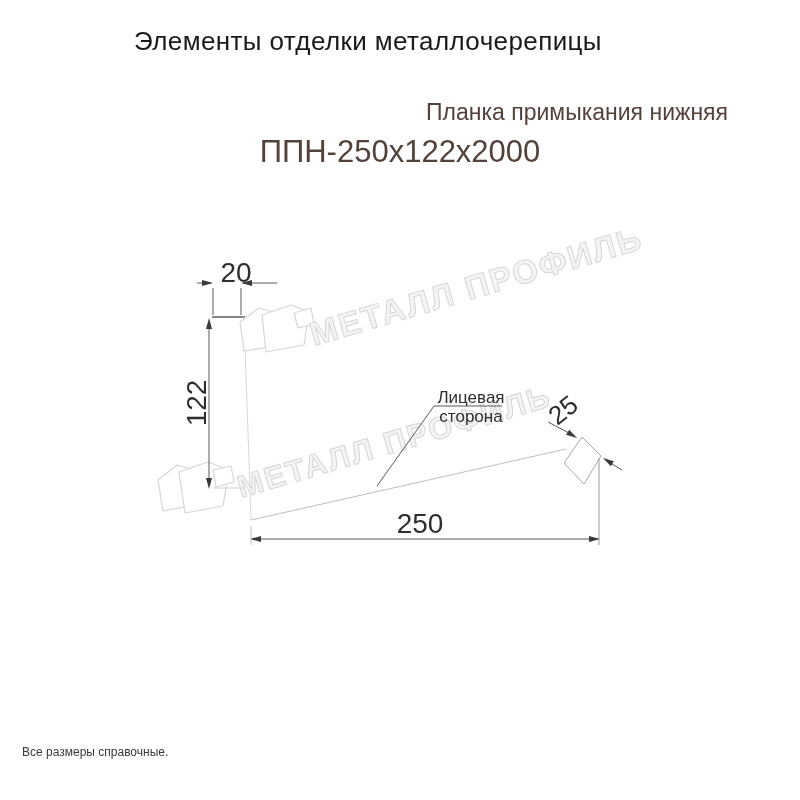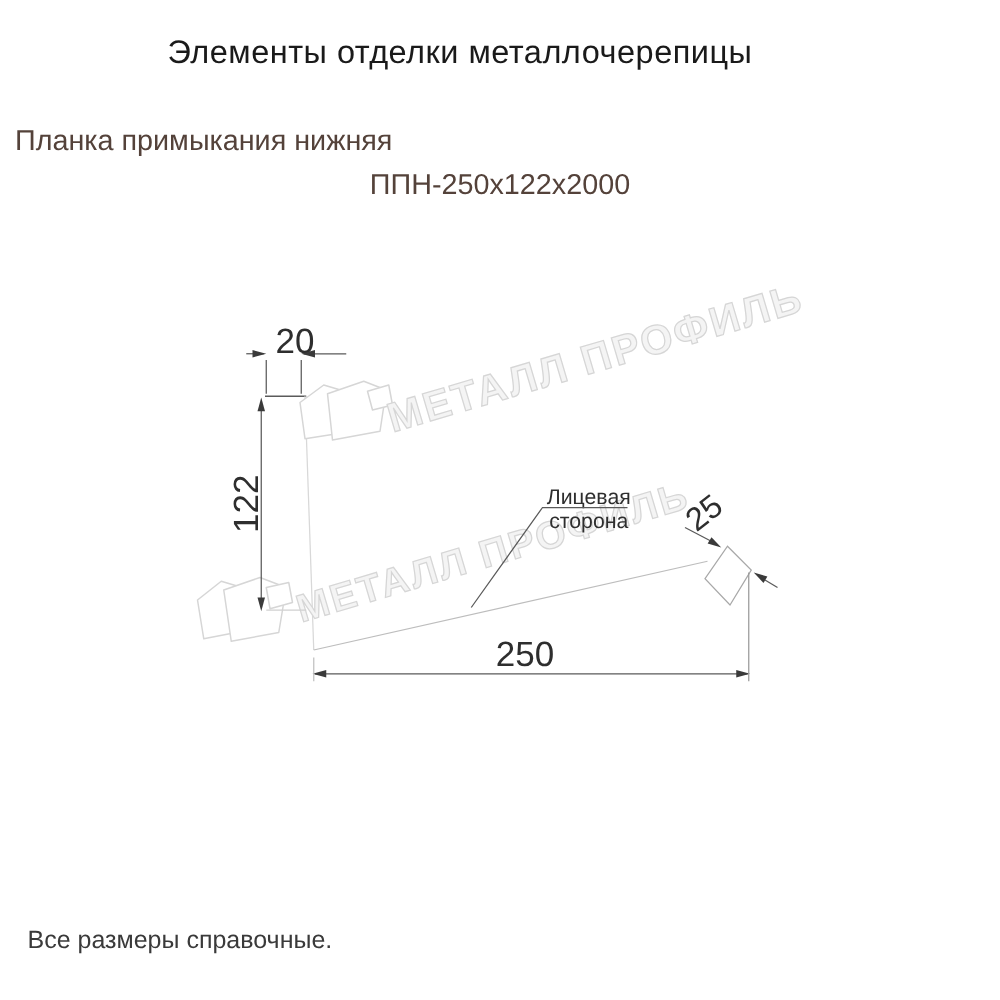--- a/index.html
+++ b/index.html
@@ -5,28 +5,28 @@
   html,body{margin:0;padding:0;}
   body{
     width:800px;height:800px;position:relative;background:#ffffff;
     font-family:"Liberation Sans","DejaVu Sans",sans-serif;overflow:hidden;
   }
   .page-title{
     position:absolute;top:26px;left:0;width:736px;text-align:center;
     font-size:26px;letter-spacing:.4px;color:var(--c-title,#1a1a1a);
   }
   .product-name{
-    position:absolute;top:99px;left:12px;width:728px;text-align:left;
+    position:absolute;top:99px;left:0;width:728px;text-align:right;
     font-size:23px;color:var(--c-subtitle,#54423a);
   }
   .product-code{
     position:absolute;top:134px;left:0;width:800px;text-align:center;
-    font-size:23px;color:var(--c-subtitle,#54423a);
+    font-size:31px;color:var(--c-subtitle,#54423a);
   }
-  .notes{position:absolute;left:22px;top:741px;color:var(--c-note,#3a3a3a);font-size:20px;}
+  .notes{position:absolute;left:22px;top:741px;color:var(--c-note,#3a3a3a);font-size:12px;}
   .notes div{line-height:22px;}
   svg{position:absolute;top:0;left:0;}
   svg text{fill:var(--c-dim,#2e2e2e);}
   .dim-num{font-size:28px;}
   .face-label{font-size:17px;}
   .wm-text{
     font-size:33px;font-weight:bold;letter-spacing:2px;
     fill:#f4f4f4;stroke:var(--c-wm,#d6d6d6);stroke-width:1px;
   }
   .wm-shape{fill:#ffffff;stroke:var(--c-wm,#d6d6d6);stroke-width:1.2px;stroke-linejoin:round;}

